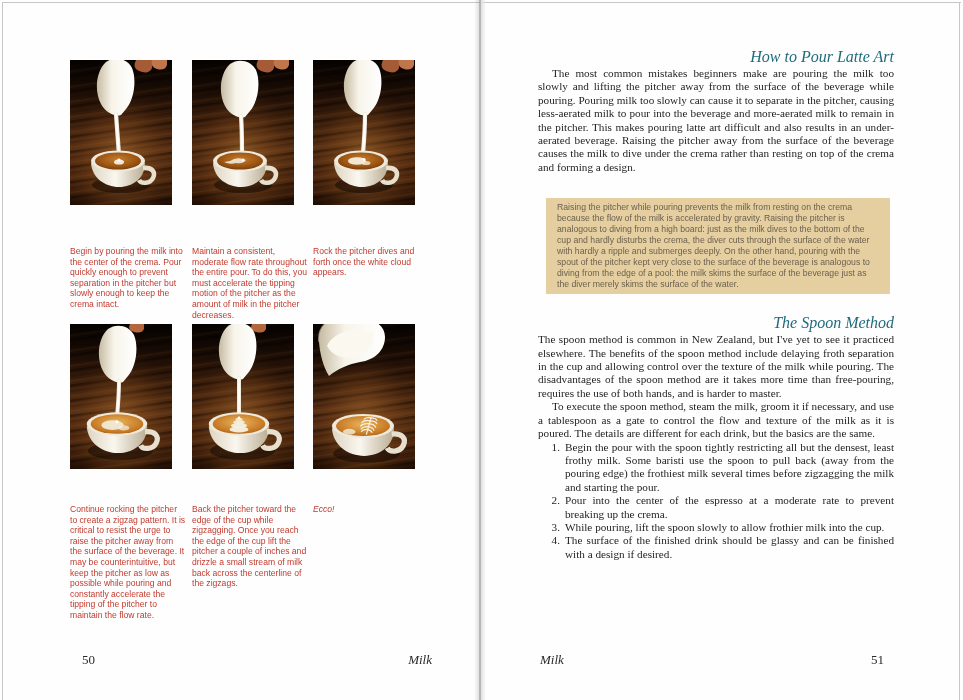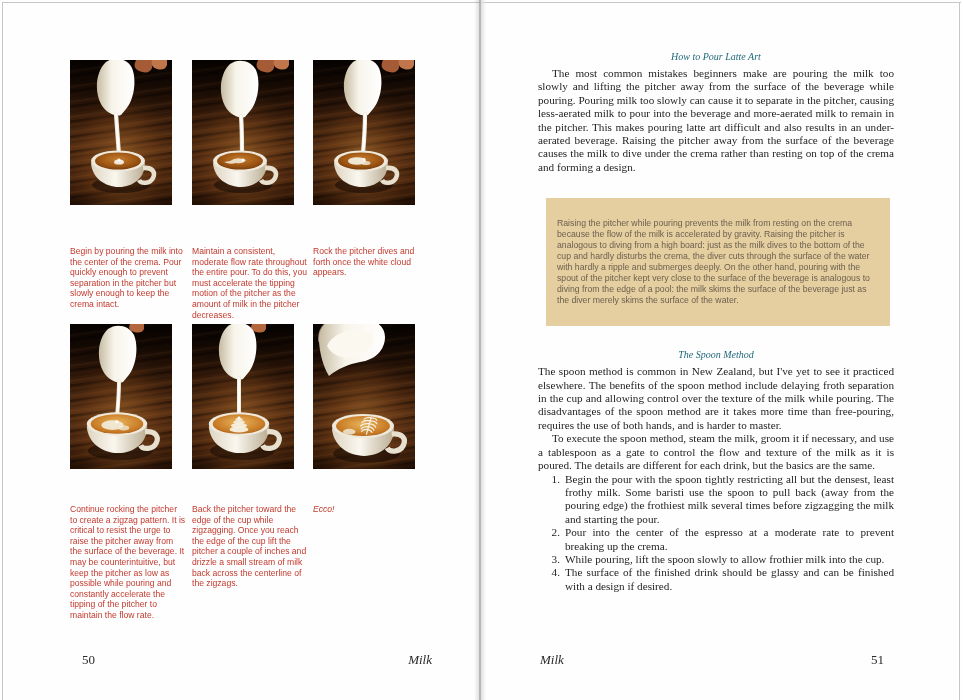--- a/index.html
+++ b/index.html
@@ -29,28 +29,28 @@
   }
   .caption.ecco{font-style:italic;}
 
   
   .rp{
     position:absolute;left:538px;top:50px;width:356px;
     font-size:11.2px;line-height:13.4px;text-align:justify;
     -webkit-hyphens:auto;hyphens:auto;
   }
   .sec-head{
-    font-size:10px;font-style:italic;font-weight:normal;
-    color:#1f6a7c;margin:0 0 3px 0;line-height:14px;text-align:center;
+    font-size:16px;font-style:italic;font-weight:normal;
+    color:#1f6a7c;margin:0 0 3px 0;line-height:14px;text-align:right;
   }
   .sec-head.second{margin-top:22px;}
   .rp p{margin:0;}
   .rp p.indent{text-indent:14px;}
   .note{
-    box-sizing:border-box;width:344px;margin:24px 0 0 8px;padding:20px 11px;
+    box-sizing:border-box;width:344px;margin:24px 0 0 8px;padding:4px 11px;
     background:#e5cfa0;color:#6b5f4e;
     font-family:"Liberation Sans","DejaVu Sans",sans-serif;
     font-size:8.7px;line-height:11px;text-align:left;hyphens:none;
   }
   .steps{margin:0;padding:0;list-style:none;}
   .step{display:flex;}
   .step .num{flex:none;width:27px;text-align:right;padding-right:5px;box-sizing:border-box;}
   .step .txt{flex:1;text-align:justify;}
 
   

